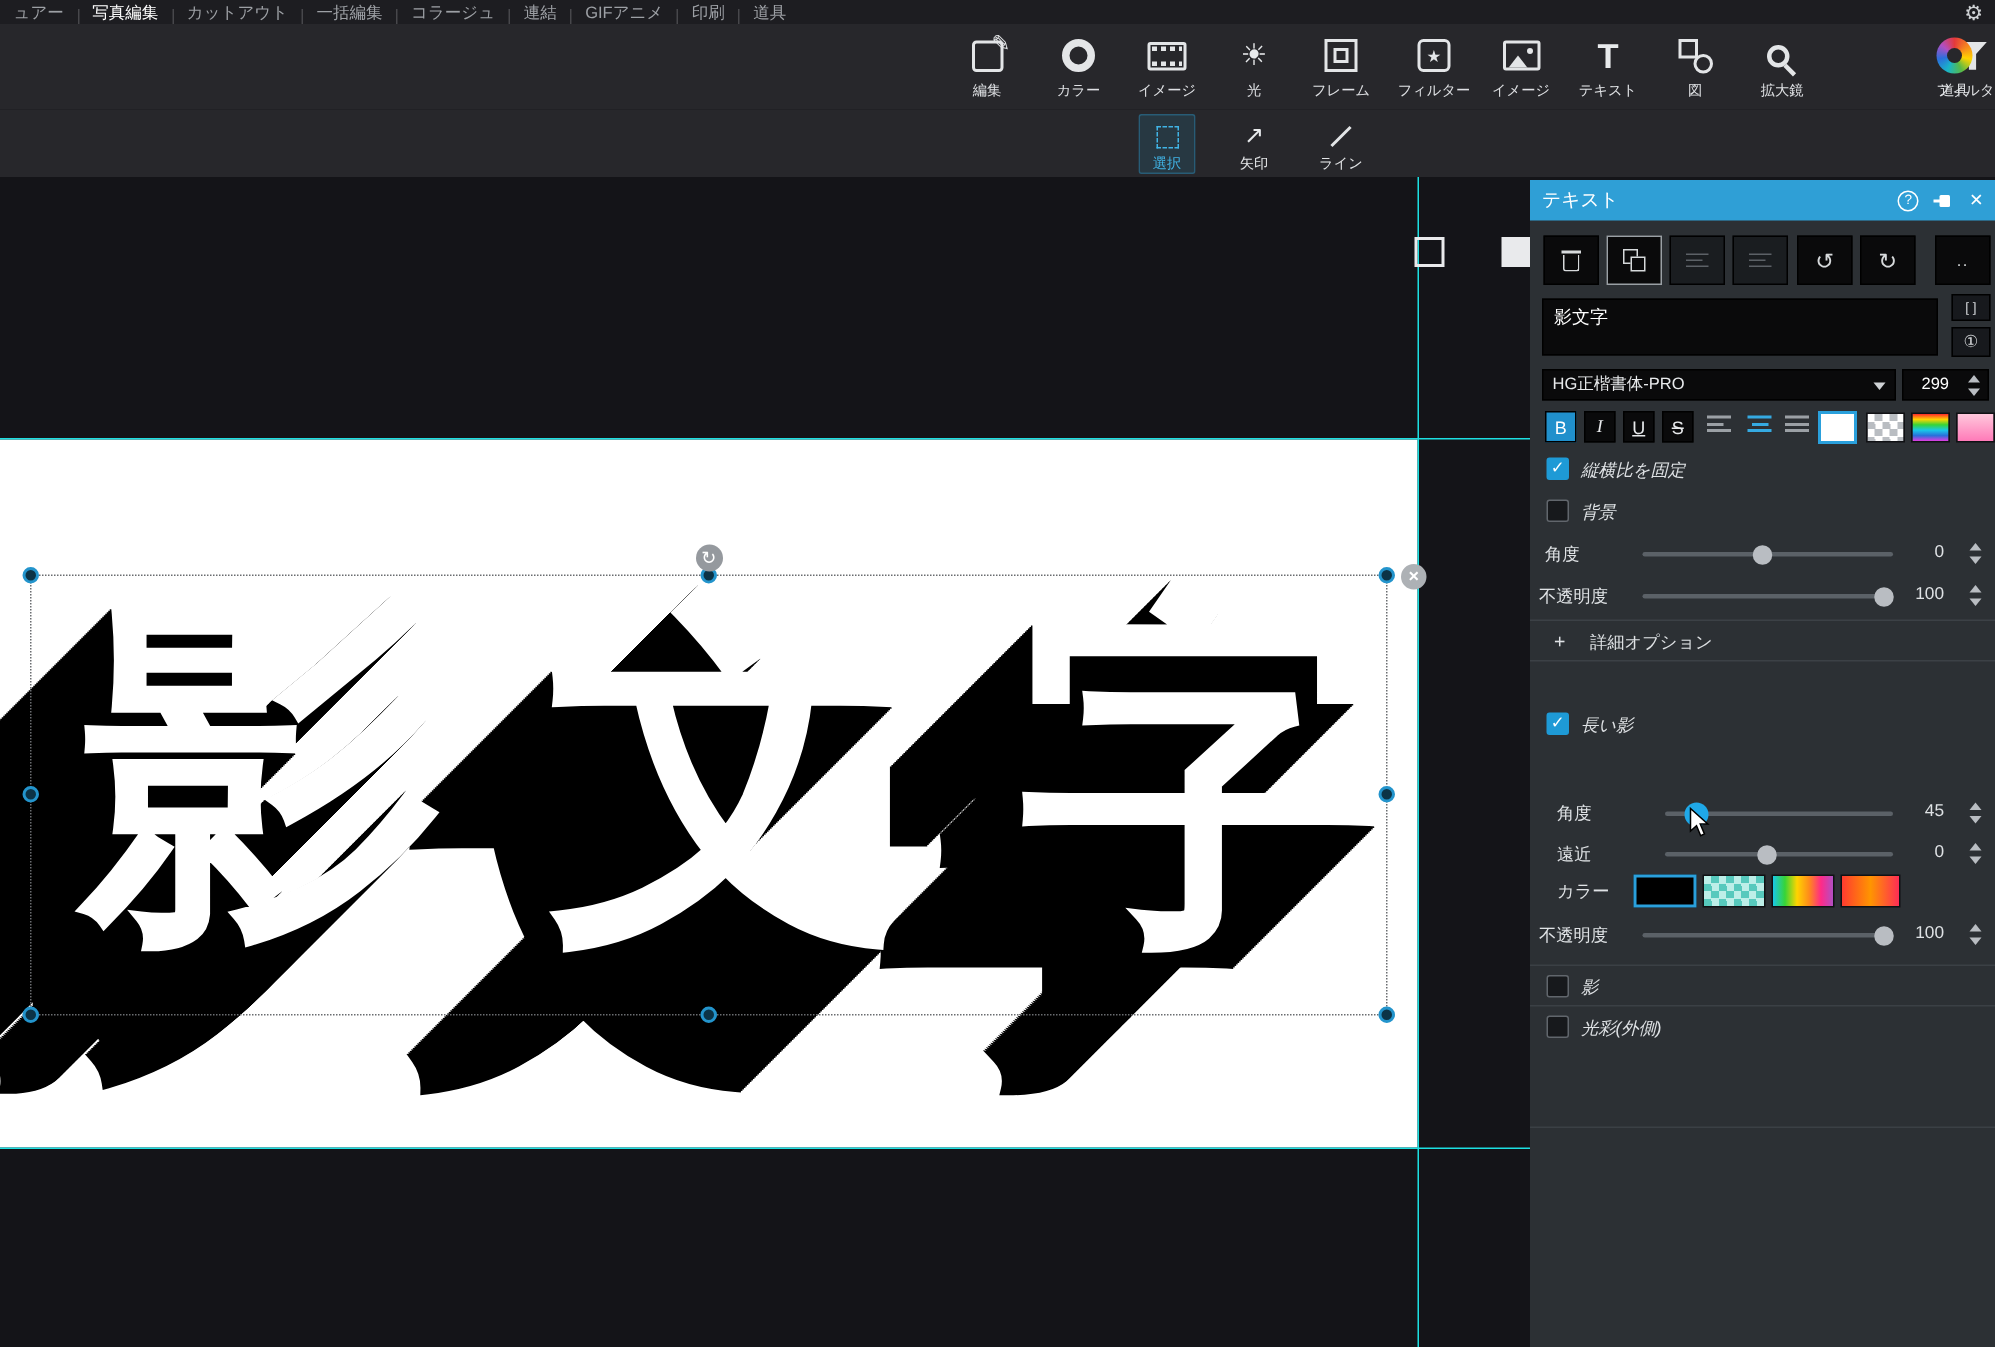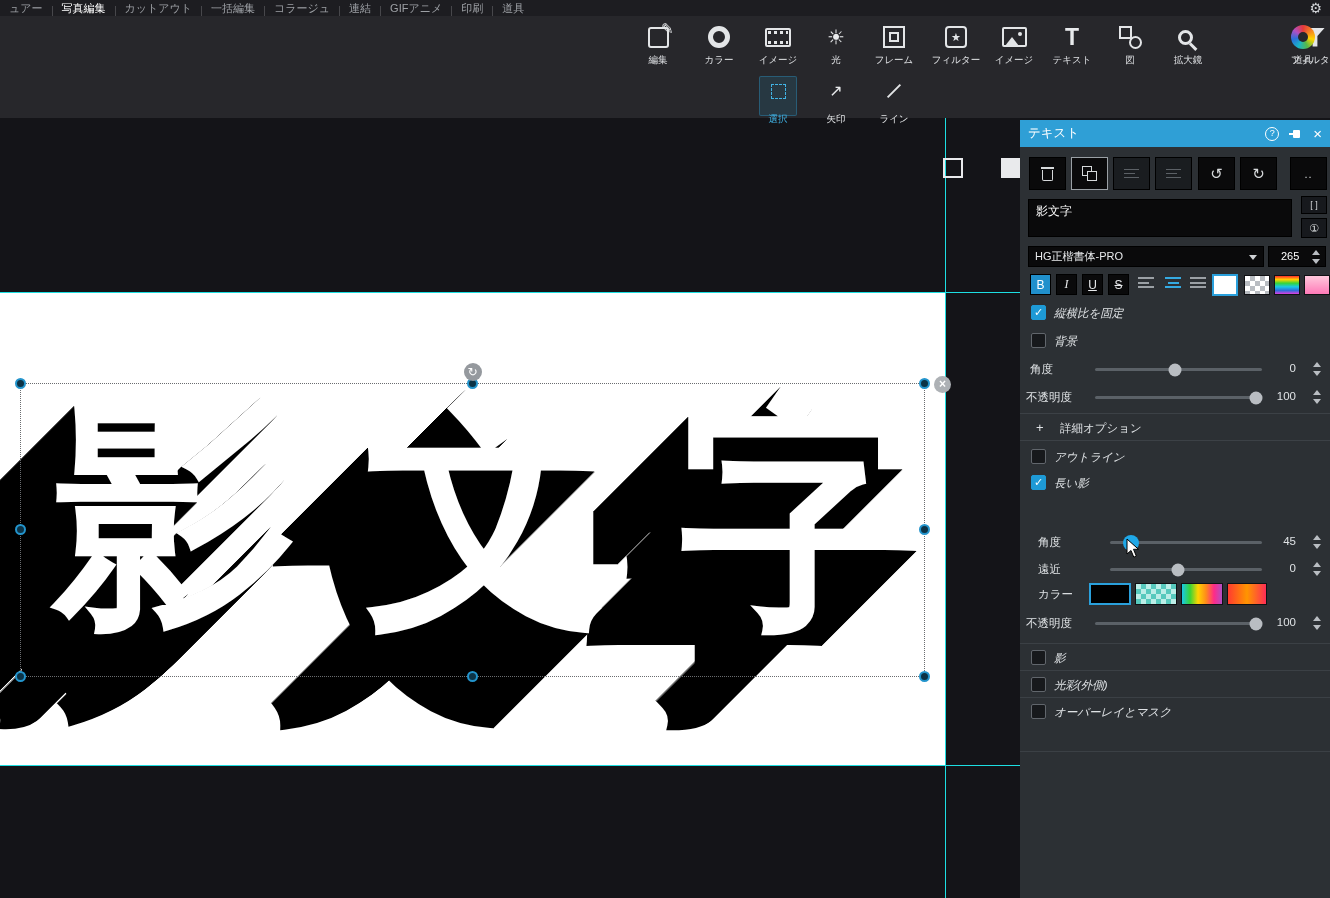--- a/index.html
+++ b/index.html
@@ -41,21 +41,21 @@
   .i-mag .handle { position:absolute; width:9px; height:3px; background:#e3e5e7; right:-9px; bottom:-3px; transform:rotate(45deg); transform-origin:left center; }
   .i-funnel { width:20px; height:19px; background:#e3e5e7; clip-path:polygon(0 0,100% 0,62% 45%,62% 100%,38% 100%,38% 45%); }
   .i-tools { width:24px; height:24px; border-radius:50%;
              background:conic-gradient(#e4393c,#f58220,#ffd400,#58b947,#19b5c8,#2a6fdb,#b14fc3,#e4393c);
              position:relative; }
   .i-tools::after { content:""; position:absolute; left:7px; top:7px; width:10px; height:10px; border-radius:50%; background:#27272b; }
 
   
   .subbar { position:absolute; top:73px; left:0; right:0; height:45px; background:#27272b; z-index:4; }
   .sub-tool { position:absolute; top:3px; width:38px; height:40px; text-align:center; color:#e3e5e7; border-radius:2px; }
-  .sub-tool .lb { display:block; font-size:9.5px; margin-top:12px; }
+  .sub-tool .lb { display:block; font-size:9.5px; margin-top:2px; }
   .sub-tool.sel { background:rgba(42,160,216,0.14); box-shadow:inset 0 0 0 1px rgba(42,160,216,0.35); }
   .sub-tool.sel .lb { color:#41b4e6; }
   .sub-tool .icwrap { height:20px; margin-top:5px; display:flex; align-items:center; justify-content:center; }
   .i-select { width:15px; height:15px; border:1.5px dashed #41b4e6; }
   .i-line { width:18px; height:2px; background:#e3e5e7; transform:rotate(-45deg); }
   .shp { position:absolute; top:85px; width:20px; height:20px; }
   .sq-o  { border:2px solid #e9eaec; }
   .sq-f  { background:#e9eaec; }
   .rsq-o { border:2px solid #e9eaec; border-radius:5px; }
   .rsq-f { background:#e9eaec; border-radius:5px; }
@@ -391,21 +391,21 @@
 
     <div class="text-input">影文字</div>
     <div class="side-btn b1">[ ]</div>
     <div class="side-btn b2">①</div>
 
     <div class="font-dd">
       <span>HG正楷書体-PRO</span>
       <span class="caret"></span>
     </div>
     <div class="size-box">
-      <span>265</span>
+      <span>299</span>
       <span class="spin inbox"></span>
     </div>
 
     <div class="style-row">
       <div class="sb on" style="left:10px">B</div>
       <div class="sb it" style="left:36px">I</div>
       <div class="sb un" style="left:62px">U</div>
       <div class="sb st" style="left:88px">S</div>
       <div class="al" style="left:118px">
           <i class="w1"></i>
@@ -452,24 +452,20 @@
         </div>
       <span class="s-value">100</span>
       <span class="spin"></span>
     </div>
 
     <div class="adv-row">
       <span class="plus">+</span>
       <span class="lbl">詳細オプション</span>
     </div>
 
-    <div class="cb-row" style="top:328px">
-      <span class="cb"></span>
-      <span class="cb-label">アウトライン</span>
-    </div>
     <div class="cb-row" style="top:354px">
       <span class="cb checked"><span>✓</span></span>
       <span class="cb-label">長い影</span>
     </div>
 
     <div class="slider-row" style="top:411px">
       <span class="s-label" style="left:18px">角度</span>
       <div class="track" style="left:90px;width:152px">
           <span class="thumb active" style="left:21px"></span>
         </div>
@@ -503,24 +499,20 @@
     </div>
 
     <div class="cb-row sep-row" style="top:523px">
       <span class="cb"></span>
       <span class="cb-label">影</span>
     </div>
     <div class="cb-row sep-row" style="top:550px">
       <span class="cb"></span>
       <span class="cb-label">光彩(外側)</span>
     </div>
-    <div class="cb-row sep-row" style="top:577px">
-      <span class="cb"></span>
-      <span class="cb-label">オーバーレイとマスク</span>
-    </div>
     <div class="p-hr" style="top:631px"></div>
   </div>
 
   <svg class="cursor" width="15" height="21" viewBox="0 0 15 21">
     <polygon points="1,1 1,16 5,12.5 7.8,19.2 10.3,18 7.5,11.3 12.5,11.3" fill="#ffffff" stroke="#000000" stroke-width="1"></polygon>
   </svg>
 
 </div>
 
 </body></html>

